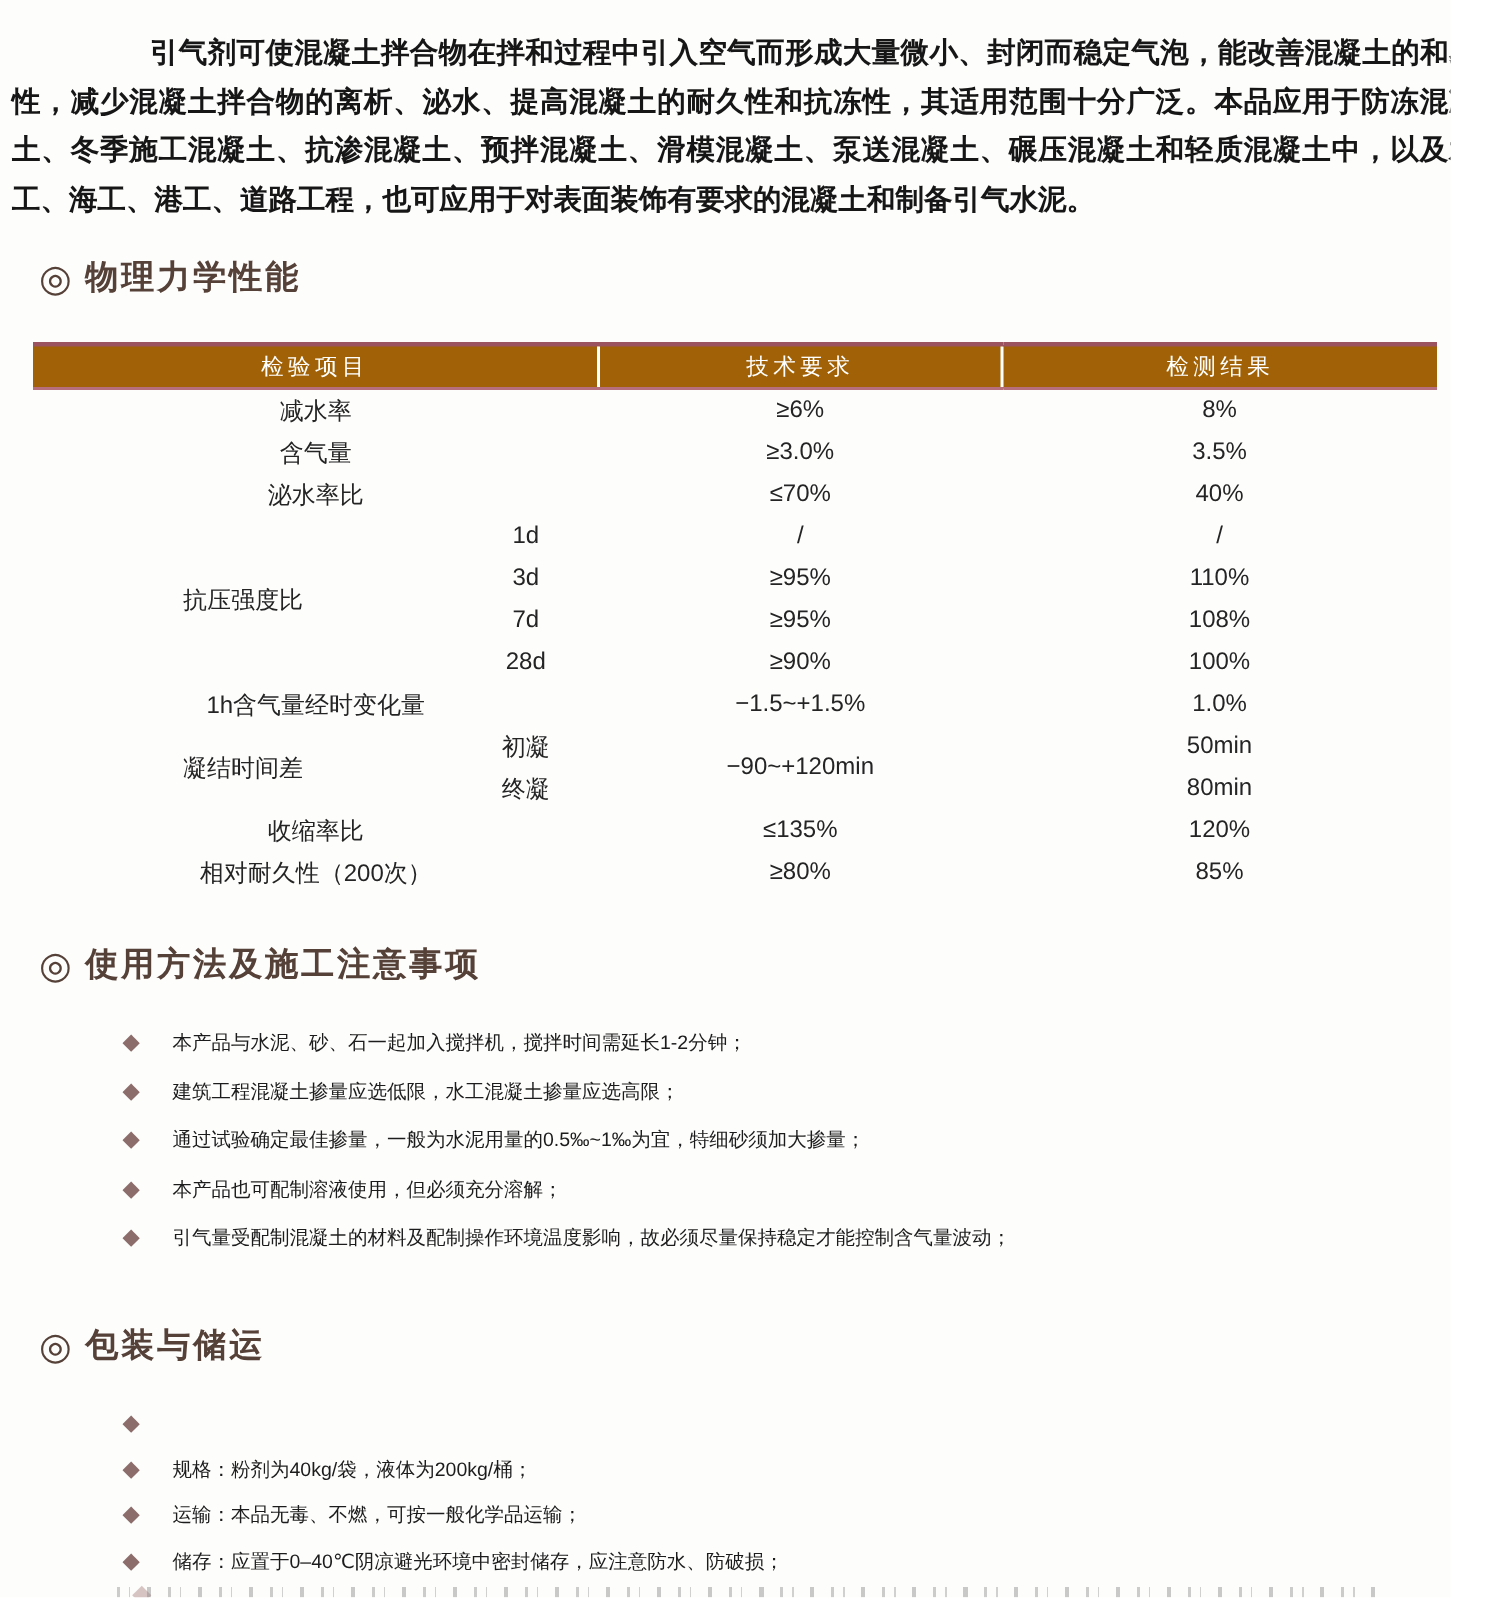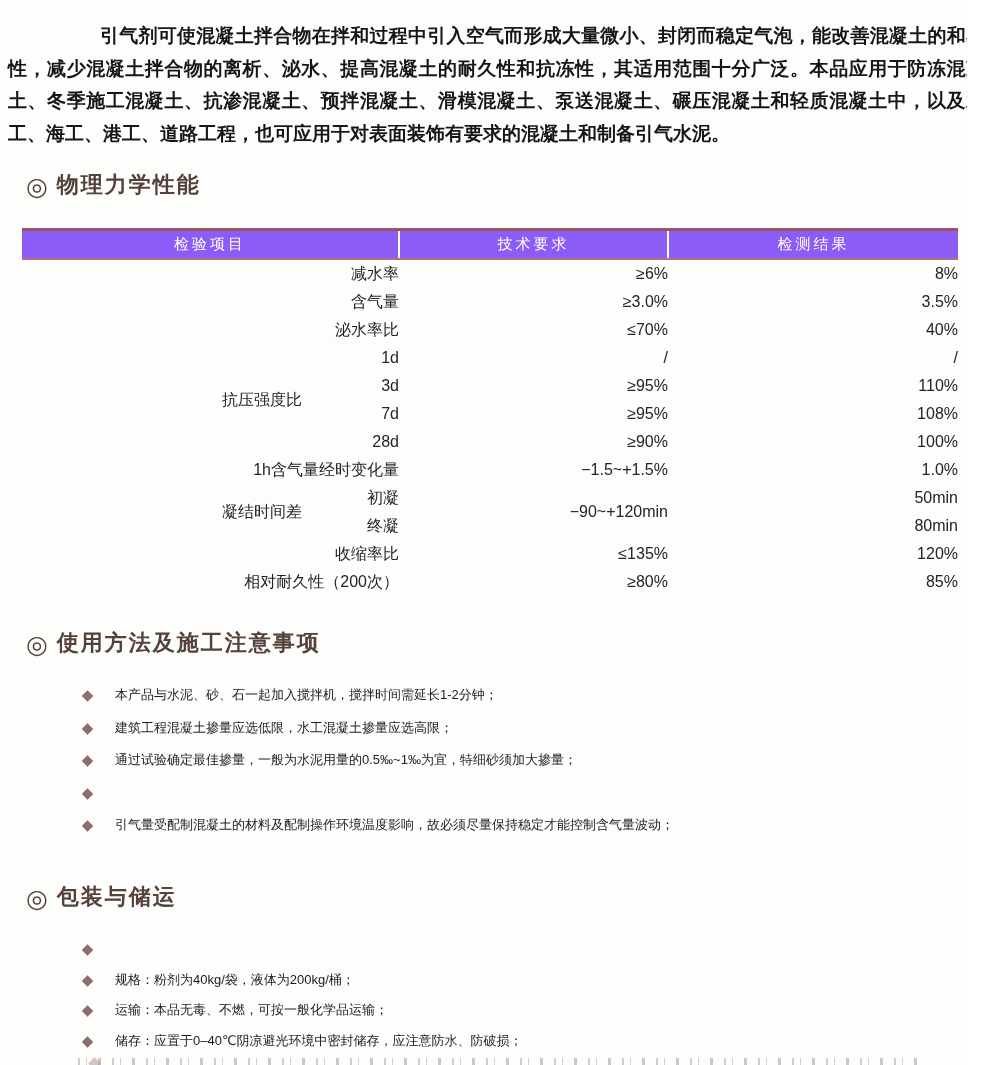--- a/index.html
+++ b/index.html
@@ -30,29 +30,29 @@
   .sec1{top:170px;}
   .sec2{top:628px;}
   .sec3{top:882px;}
   .section-heading .marker{font-size:25px;font-weight:400;line-height:1;transform:translateY(1px);}
   .section-heading .heading-text{font-size:22px;letter-spacing:2px;}
   table.perf{
     position:absolute;top:228px;left:22px;
     width:936px;border-collapse:collapse;table-layout:fixed;
   }
   table.perf th{
-    background:#8b5cf6;color:#fff;
+    background:#a16207;color:#fff;
     font-size:15px;font-weight:400;letter-spacing:3px;
     height:27px;padding:0;text-align:center;
     border-top:3px solid #9b5360;
     border-bottom:2px solid #b76e7c;
   }
   table.perf th + th{border-left:2px solid #ffffff;text-align:center;}
   table.perf td{
-    height:28px;padding:0;text-align:right;vertical-align:middle;
+    height:28px;padding:0;text-align:center;vertical-align:middle;
     font-size:16px;color:#242424;
   }
   .bullet-list{position:absolute;left:80px;width:890px;}
   .usage-list{top:679px;}
   .pack-list{top:934px;}
   .bullet-item{display:flex;align-items:flex-start;}
   .usage-list .bullet-item{line-height:32.5px;}
   .pack-list .bullet-item{line-height:30.5px;}
   .diamond{
     flex:0 0 15px;margin-right:20px;text-align:center;
@@ -180,20 +180,21 @@
     <div class="bullet-item">
       <span class="diamond">◆</span>
       <div class="bullet-text">建筑工程混凝土掺量应选低限，水工混凝土掺量应选高限；</div>
     </div>
     <div class="bullet-item">
       <span class="diamond">◆</span>
       <div class="bullet-text">通过试验确定最佳掺量，一般为水泥用量的0.5‰~1‰为宜，特细砂须加大掺量；</div>
     </div>
     <div class="bullet-item">
       <span class="diamond">◆</span>
+      <div class="bullet-text">本产品也可配制溶液使用，但必须充分溶解；</div>
     </div>
     <div class="bullet-item">
       <span class="diamond">◆</span>
       <div class="bullet-text">
         <span>引气量受配制混凝土的材料及配制操作环境温度影响，故必须尽量保持稳定才能控制含气量波动；</span>
       </div>
     </div>
   </div>
 
   <div class="section-heading sec3">

